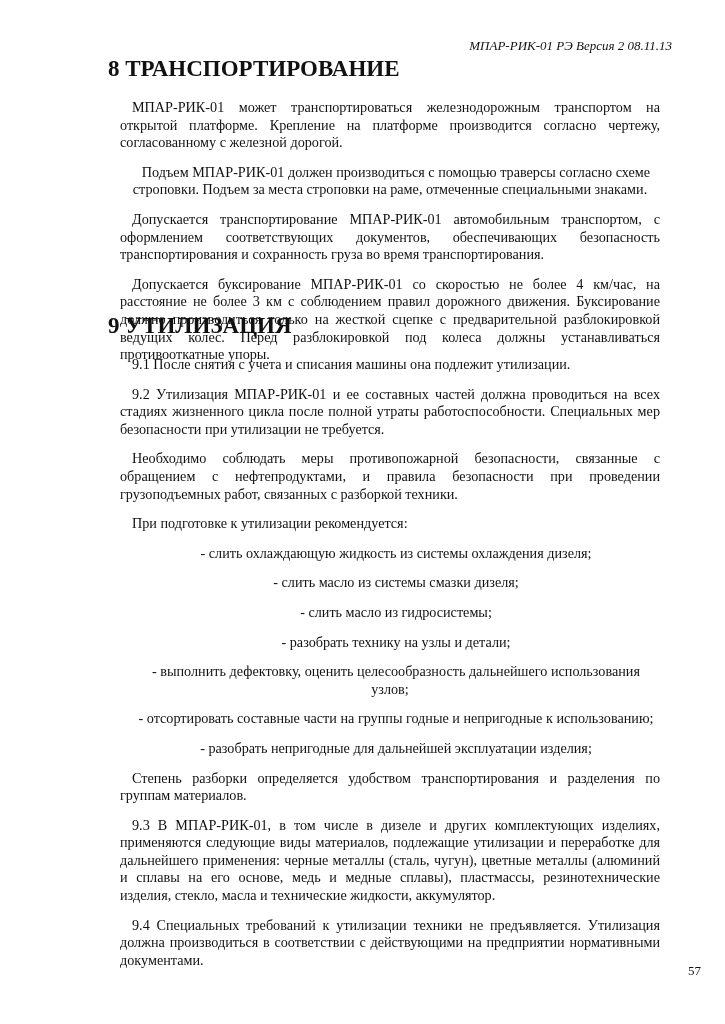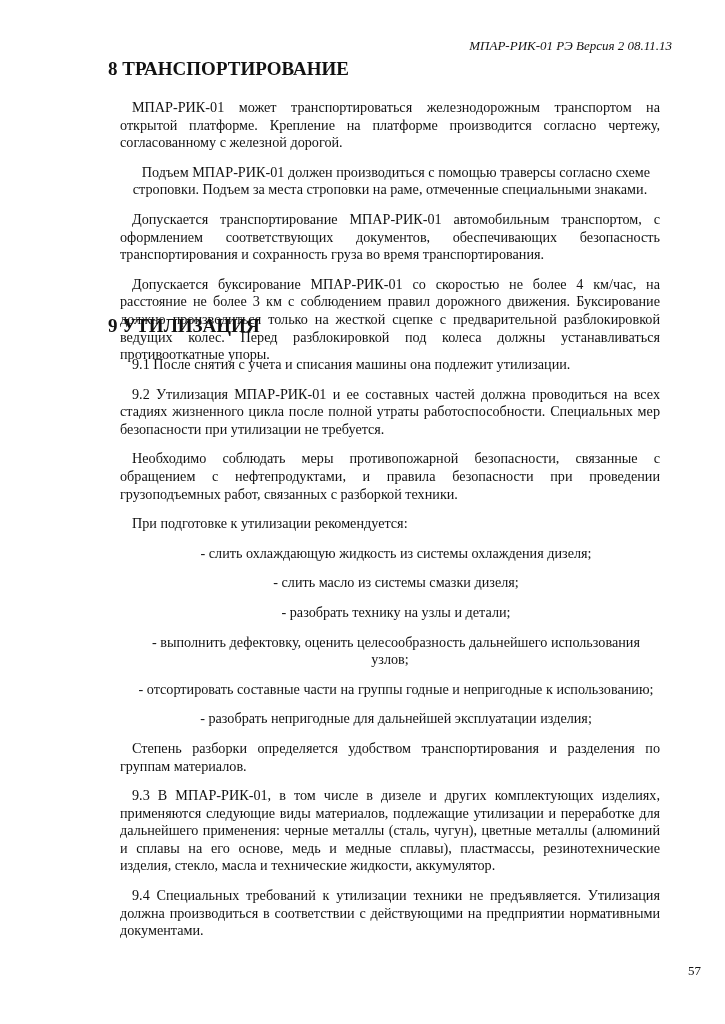--- a/index.html
+++ b/index.html
@@ -1,21 +1,21 @@
 <!DOCTYPE html>
 <html><head>
 <meta charset="utf-8">
 <style>
   html, body { margin: 0; padding: 0; background: #ffffff; }
   body { width: 725px; height: 1024px; position: relative; overflow: hidden;
          font-family: "Liberation Serif", serif; color: #111; }
   .header-ref { position: absolute; top: 38px; right: 53px; font-size: 13px; font-style: italic; }
   .page-num { position: absolute; top: 963px; left: 688px; font-size: 13px; }
   .content { position: absolute; left: 108px; width: 564px; font-size: 14.2px; line-height: 17.6px; }
-  h2 { font-size: 19px; font-weight: bold; margin: 0; line-height: 22px; }
+  h2 { font-size: 23px; font-weight: bold; margin: 0; line-height: 22px; }
   p { margin: 12px; text-align: justify; text-indent: 12px; }
   p.li { text-indent: 12px; text-align: center; }
   #sec8 { top: 58px; }
   #sec9 { top: 315px; }
   .sec-body { margin-top: 19px; }
   .p-tight { text-align: center; }
 </style>
 </head>
 <body>
 
@@ -33,20 +33,21 @@
 
 <div class="content" id="sec9">
   <h2>9 УТИЛИЗАЦИЯ</h2>
   <div class="sec-body">
     <p>9.1 После снятия с учета и списания машины она подлежит утилизации.</p>
     <p>9.2 Утилизация МПАР-РИК-01 и ее составных частей должна проводиться на всех стадиях жизненного цикла после полной утраты работоспособности. Специальных мер безопасности при утилизации не требуется.</p>
     <p>Необходимо соблюдать меры противопожарной безопасности, связанные с обращением с нефтепродуктами, и правила безопасности при проведении грузоподъемных работ, связанных с разборкой техники.</p>
     <p>При подготовке к утилизации рекомендуется:</p>
     <p class="li">- слить охлаждающую жидкость из системы охлаждения дизеля;</p>
     <p class="li">- слить масло из системы смазки дизеля;</p>
+    <p class="li">- слить масло из гидросистемы;</p>
     <p class="li">- разобрать технику на узлы и детали;</p>
     <p class="li">- выполнить дефектовку, оценить целесообразность дальнейшего использования узлов;</p>
     <p class="li">- отсортировать составные части на группы годные и непригодные к использованию;</p>
     <p class="li">- разобрать непригодные для дальнейшей эксплуатации изделия;</p>
     <p>Степень разборки определяется удобством транспортирования и разделения по группам материалов.</p>
     <p>9.3 В МПАР-РИК-01, в том числе в дизеле и других комплектующих изделиях, применяются следующие виды материалов, подлежащие утилизации и переработке для дальнейшего применения: черные металлы (сталь, чугун), цветные металлы (алюминий и сплавы на его основе, медь и медные сплавы), пластмассы, резинотехнические изделия, стекло, масла и технические жидкости, аккумулятор.</p>
     <p>9.4 Специальных требований к утилизации техники не предъявляется. Утилизация должна производиться в соответствии с действующими на предприятии нормативными документами.</p>
   </div>
 </div>
 

